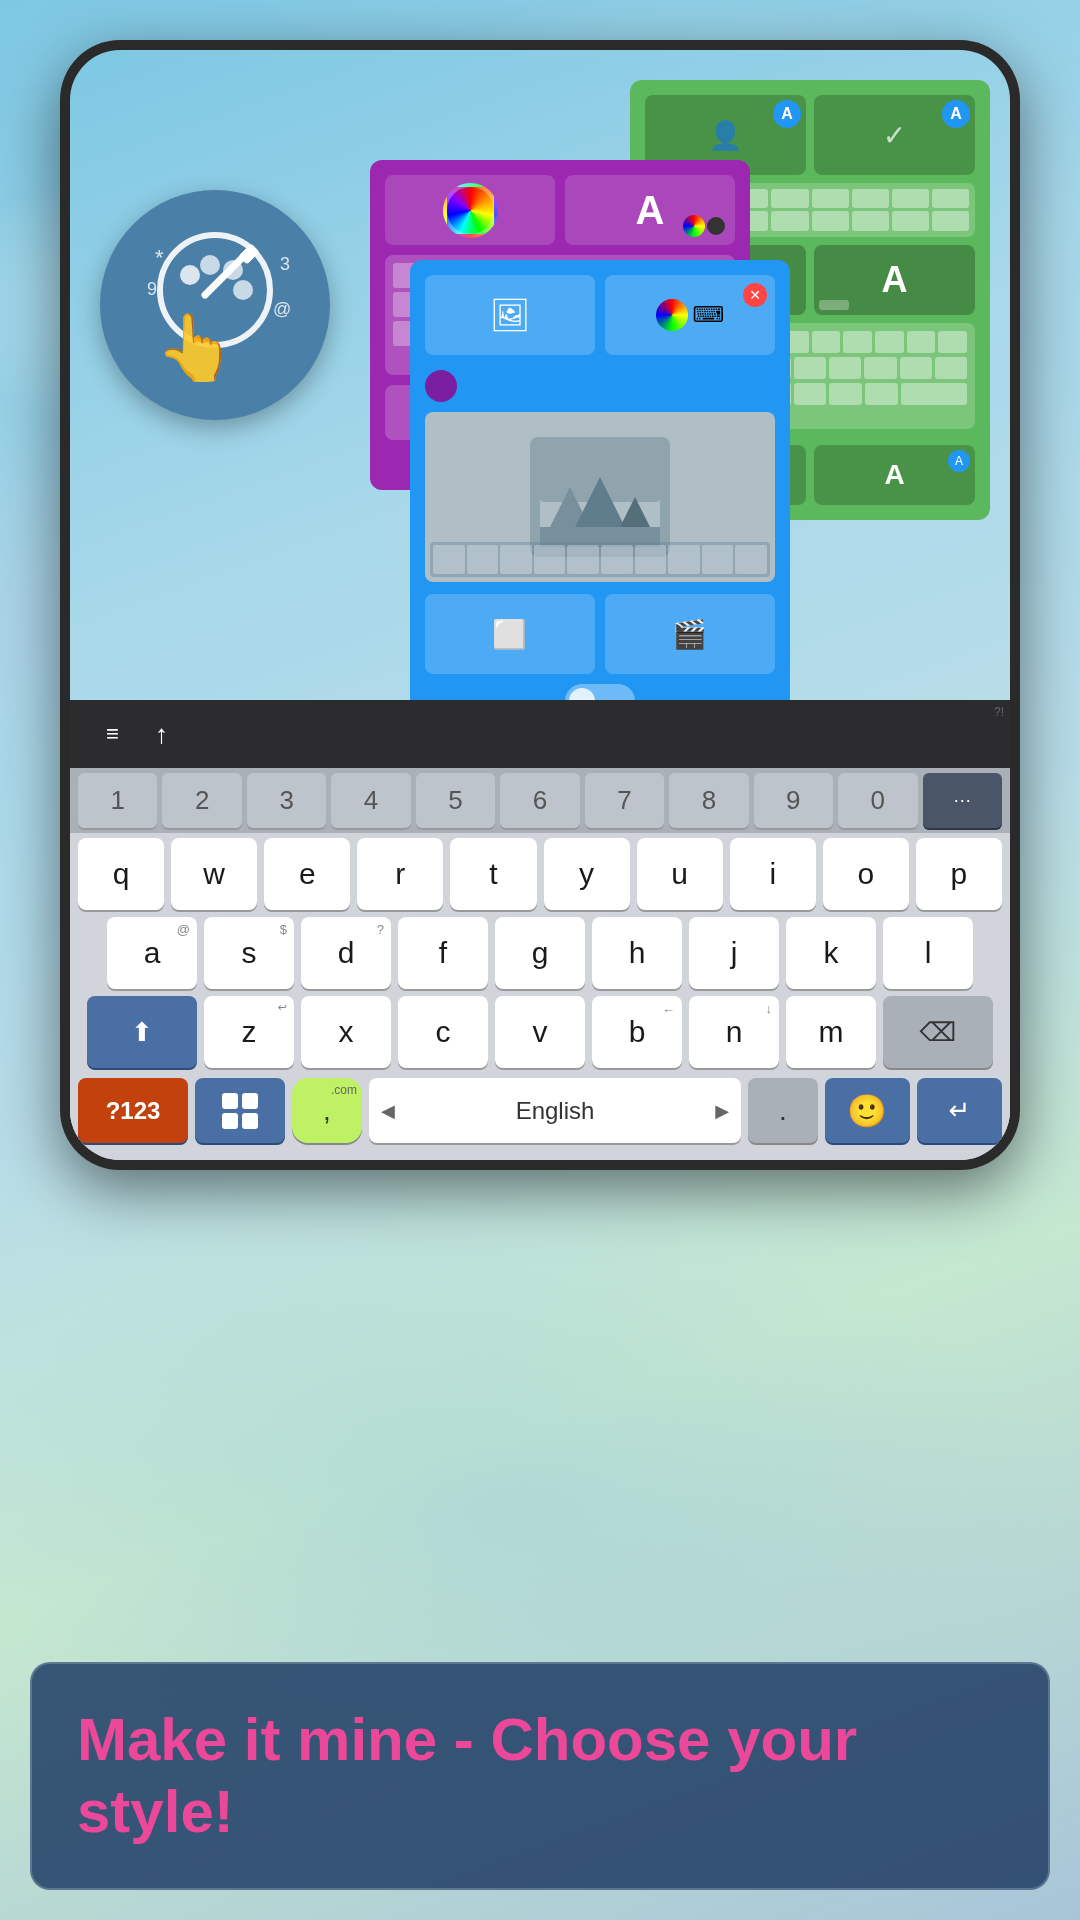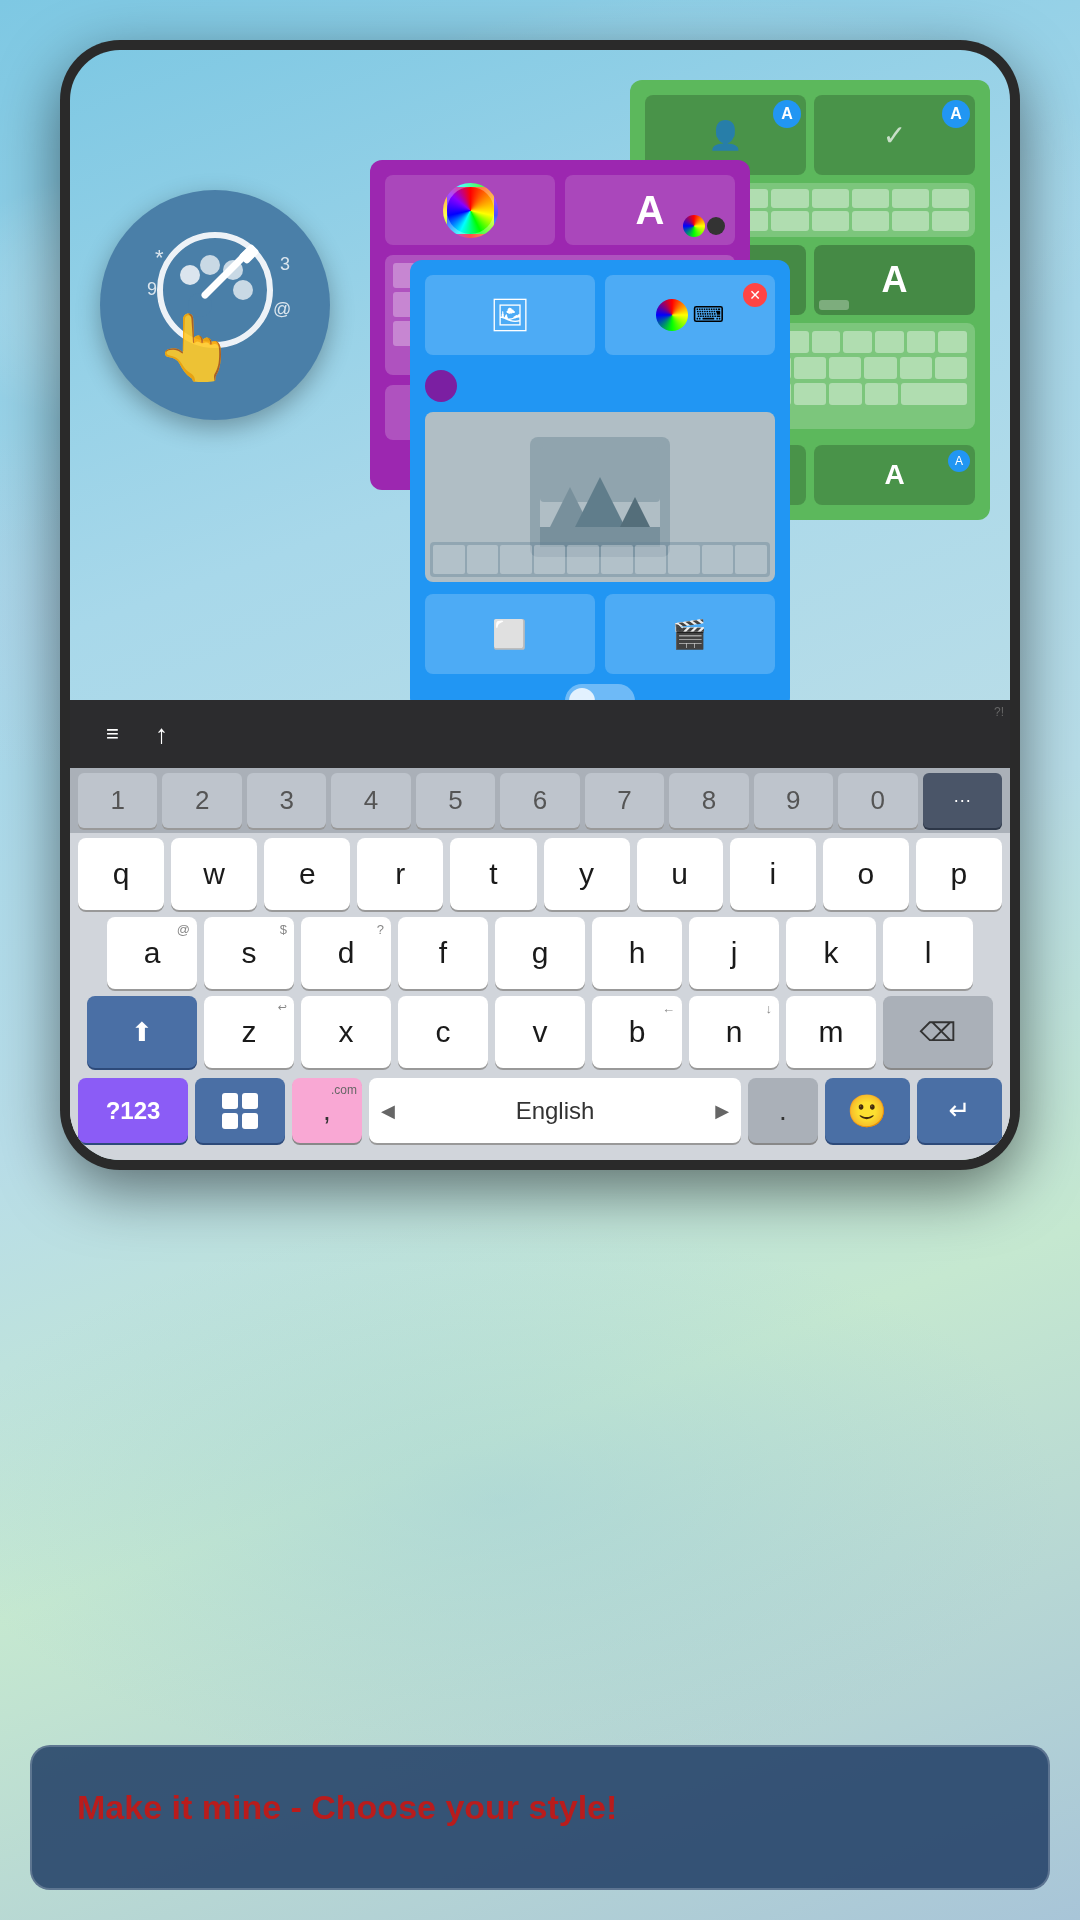--- a/index.html
+++ b/index.html
@@ -473,21 +473,21 @@
       background: #d1d5db;
       display: flex;
       align-items: center;
       padding: 0 8px;
       gap: 7px;
     }
 
     .key-123 {
       height: 65px;
       width: 110px;
-      background: #8b5cf6;
+      background: #c2410c;
       border-radius: 8px;
       display: flex;
       align-items: center;
       justify-content: center;
       color: white;
       font-size: 24px;
       font-weight: 600;
       box-shadow: 0 2px 0 #2d4a7a;
     }
 
@@ -500,22 +500,22 @@
       align-items: center;
       justify-content: center;
       color: white;
       font-size: 22px;
       box-shadow: 0 2px 0 #2d4a7a;
     }
 
     .key-comma {
       height: 65px;
       width: 70px;
-      background: #f9a8d4;
-      border-radius: 8px;
+      background: #bef264;
+      border-radius: 16px;
       display: flex;
       align-items: center;
       justify-content: center;
       color: #333;
       font-size: 28px;
       box-shadow: 0 2px 0 #888;
       position: relative;
     }
 
     .com-hint {
@@ -601,24 +601,23 @@
       left: 30px;
       right: 30px;
       background: rgba(30, 60, 100, 0.85);
       border-radius: 20px;
       padding: 40px 45px;
       z-index: 40;
       border: 2px solid rgba(255,255,255,0.2);
     }
 
     .banner-title {
-      font-size: 34px;
-      color: #b91c1c;
+      font-size: 60px;
+      color: #ec4899;
       font-weight: bold;
-      margin-bottom: 20px;
       line-height: 1.2;
     }
 
     .banner-sub {
       font-size: 38px;
       color: rgba(255,255,255,0.85);
       line-height: 1.4;
       text-align: center;
     }
 

